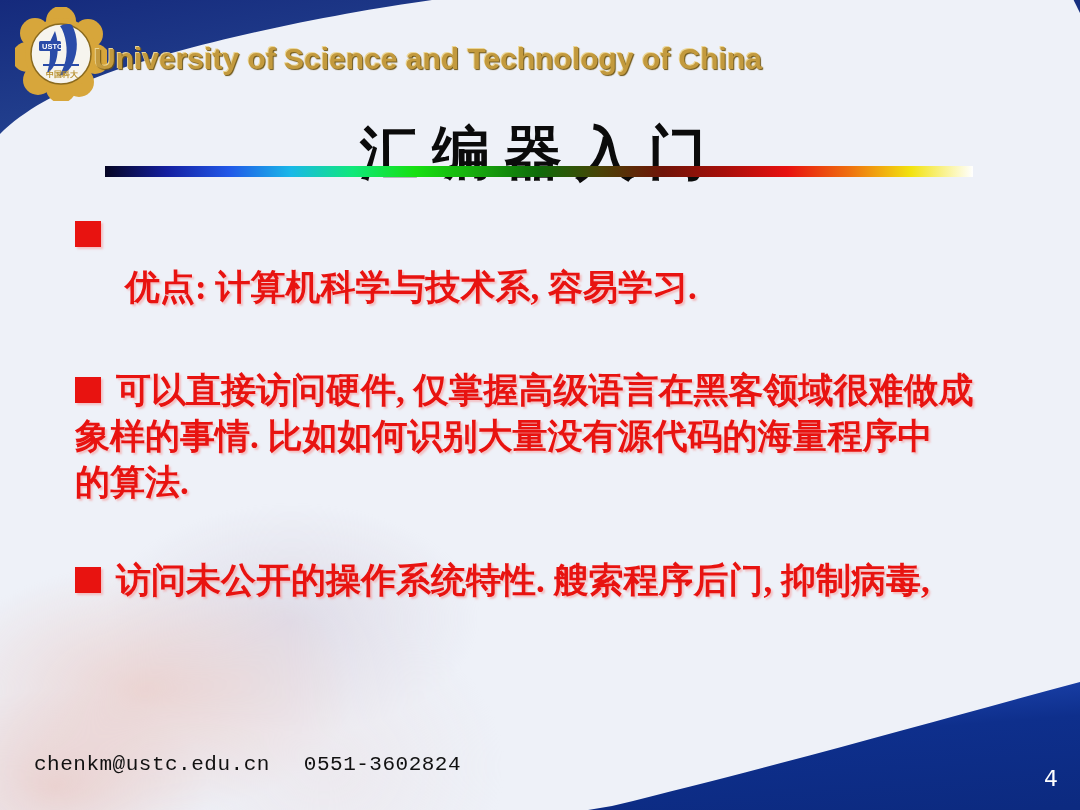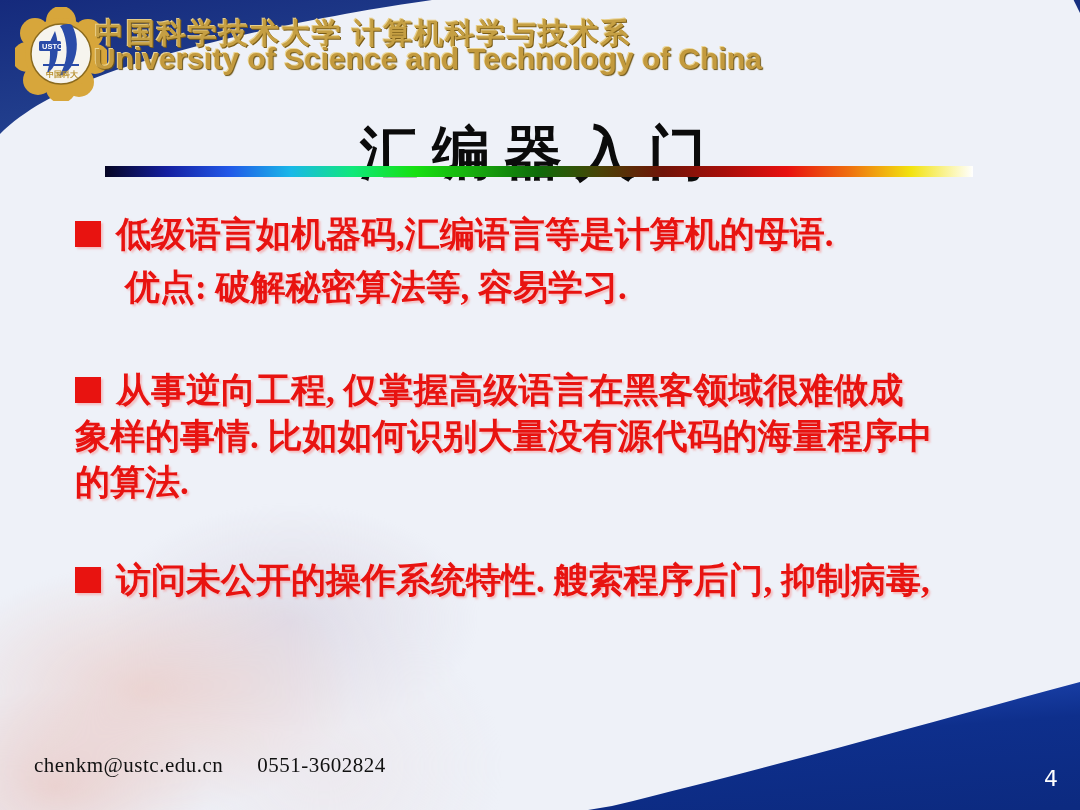--- a/index.html
+++ b/index.html
@@ -78,21 +78,21 @@
   }
   .indent1{padding-left:50px;margin-top:7px;}
   #bullet-1{top:212px;}
   #bullet-2{top:368px;}
   #bullet-3{top:558px;}
   
   .wave{position:absolute;left:0;top:0;width:1080px;height:810px;pointer-events:none;}
   .footer-contact{
     position:absolute;left:34px;top:753px;
     font-size:21px;color:#111;letter-spacing:.5px;
-    font-family:Liberation Serif, serif;
+    font-family:Liberation Mono, monospace;
   }
   .footer-contact .phone{margin-left:34px;}
   .page-number{
     position:absolute;right:22px;top:766px;
     font-size:22px;color:#ffffff;
     font-family:"DejaVu Sans","Liberation Sans",sans-serif;
   }
 </style>
 </head>
 <body>
@@ -128,34 +128,33 @@
     </g>
     <circle cx="46" cy="47" r="30" fill="#f6f4ee" stroke="#8a6a1e" stroke-width="1.5"></circle>
     <path d="M57,18 C63,30 64,44 57,58 C54,64 49,68 44,69 C50,60 53,48 51,36 C50,29 48,23 45,19 C49,17 54,16 57,18 Z" fill="#2a4ba8"></path>
     <path d="M40,24 C43,33 44,44 41,54 C39,60 36,64 32,66 C35,57 36,46 34,37 Z" fill="#2a4ba8"></path>
     <rect x="24" y="34" width="22" height="10" rx="1.5" fill="#2a4ba8"></rect>
     <text x="27" y="42" font-size="7.5" fill="#ffffff" font-family="Liberation Sans, sans-serif" font-weight="bold">USTC</text>
     <path d="M28,58 L64,58" stroke="#2a4ba8" stroke-width="2"></path>
     <text x="31" y="70" font-size="8" fill="#b8902e" font-family="Liberation Serif, serif" font-weight="bold">中国科大</text>
   </svg>
 
-  <div class="org-cn">中国科学技术大学 计算机科学与技术系</div>
   <div class="org-en">University of Science and Technology of China</div>
 
   <div class="page-title">汇编器入门</div>
 
   <div class="divider" id="divider" style="background: linear-gradient(to right, rgb(5, 5, 35), rgb(20, 31, 160), rgb(33, 88, 232), rgb(25, 184, 232), rgb(16, 232, 122), rgb(22, 224, 18), rgb(23, 168, 14), rgb(15, 107, 10), rgb(74, 66, 6), rgb(112, 20, 8), rgb(168, 15, 10), rgb(232, 17, 16), rgb(239, 112, 16), rgb(242, 227, 16), rgb(255, 255, 255));"></div>
 
   <div class="bullet-para" id="bullet-1">
-    <span class="bline"><span class="bullet-marker"></span><span>低级语言如机器码,汇编语言等是计算机的母语.</span></span>
-    <span class="bline indent1">优点: 破解秘密算法等, 容易学习.</span>
+    <span class="bline"><span class="bullet-marker"></span></span>
+    <span class="bline indent1">优点: 计算机科学与技术系, 容易学习.</span>
   </div>
 
   <div class="bullet-para" id="bullet-2">
-    <span class="bline"><span class="bullet-marker"></span><span>从事逆向工程, 仅掌握高级语言在黑客领域很难做成</span></span>
+    <span class="bline"><span class="bullet-marker"></span><span>可以直接访问硬件, 仅掌握高级语言在黑客领域很难做成</span></span>
     <span class="bline">象样的事情. 比如如何识别大量没有源代码的海量程序中</span>
     <span class="bline">的算法.</span>
   </div>
 
   <div class="bullet-para" id="bullet-3">
     <span class="bline"><span class="bullet-marker"></span><span>访问未公开的操作系统特性. 艘索程序后门, 抑制病毒,</span></span>
   </div>
 
   <svg class="wave" viewBox="0 0 1080 810">
     <defs>

